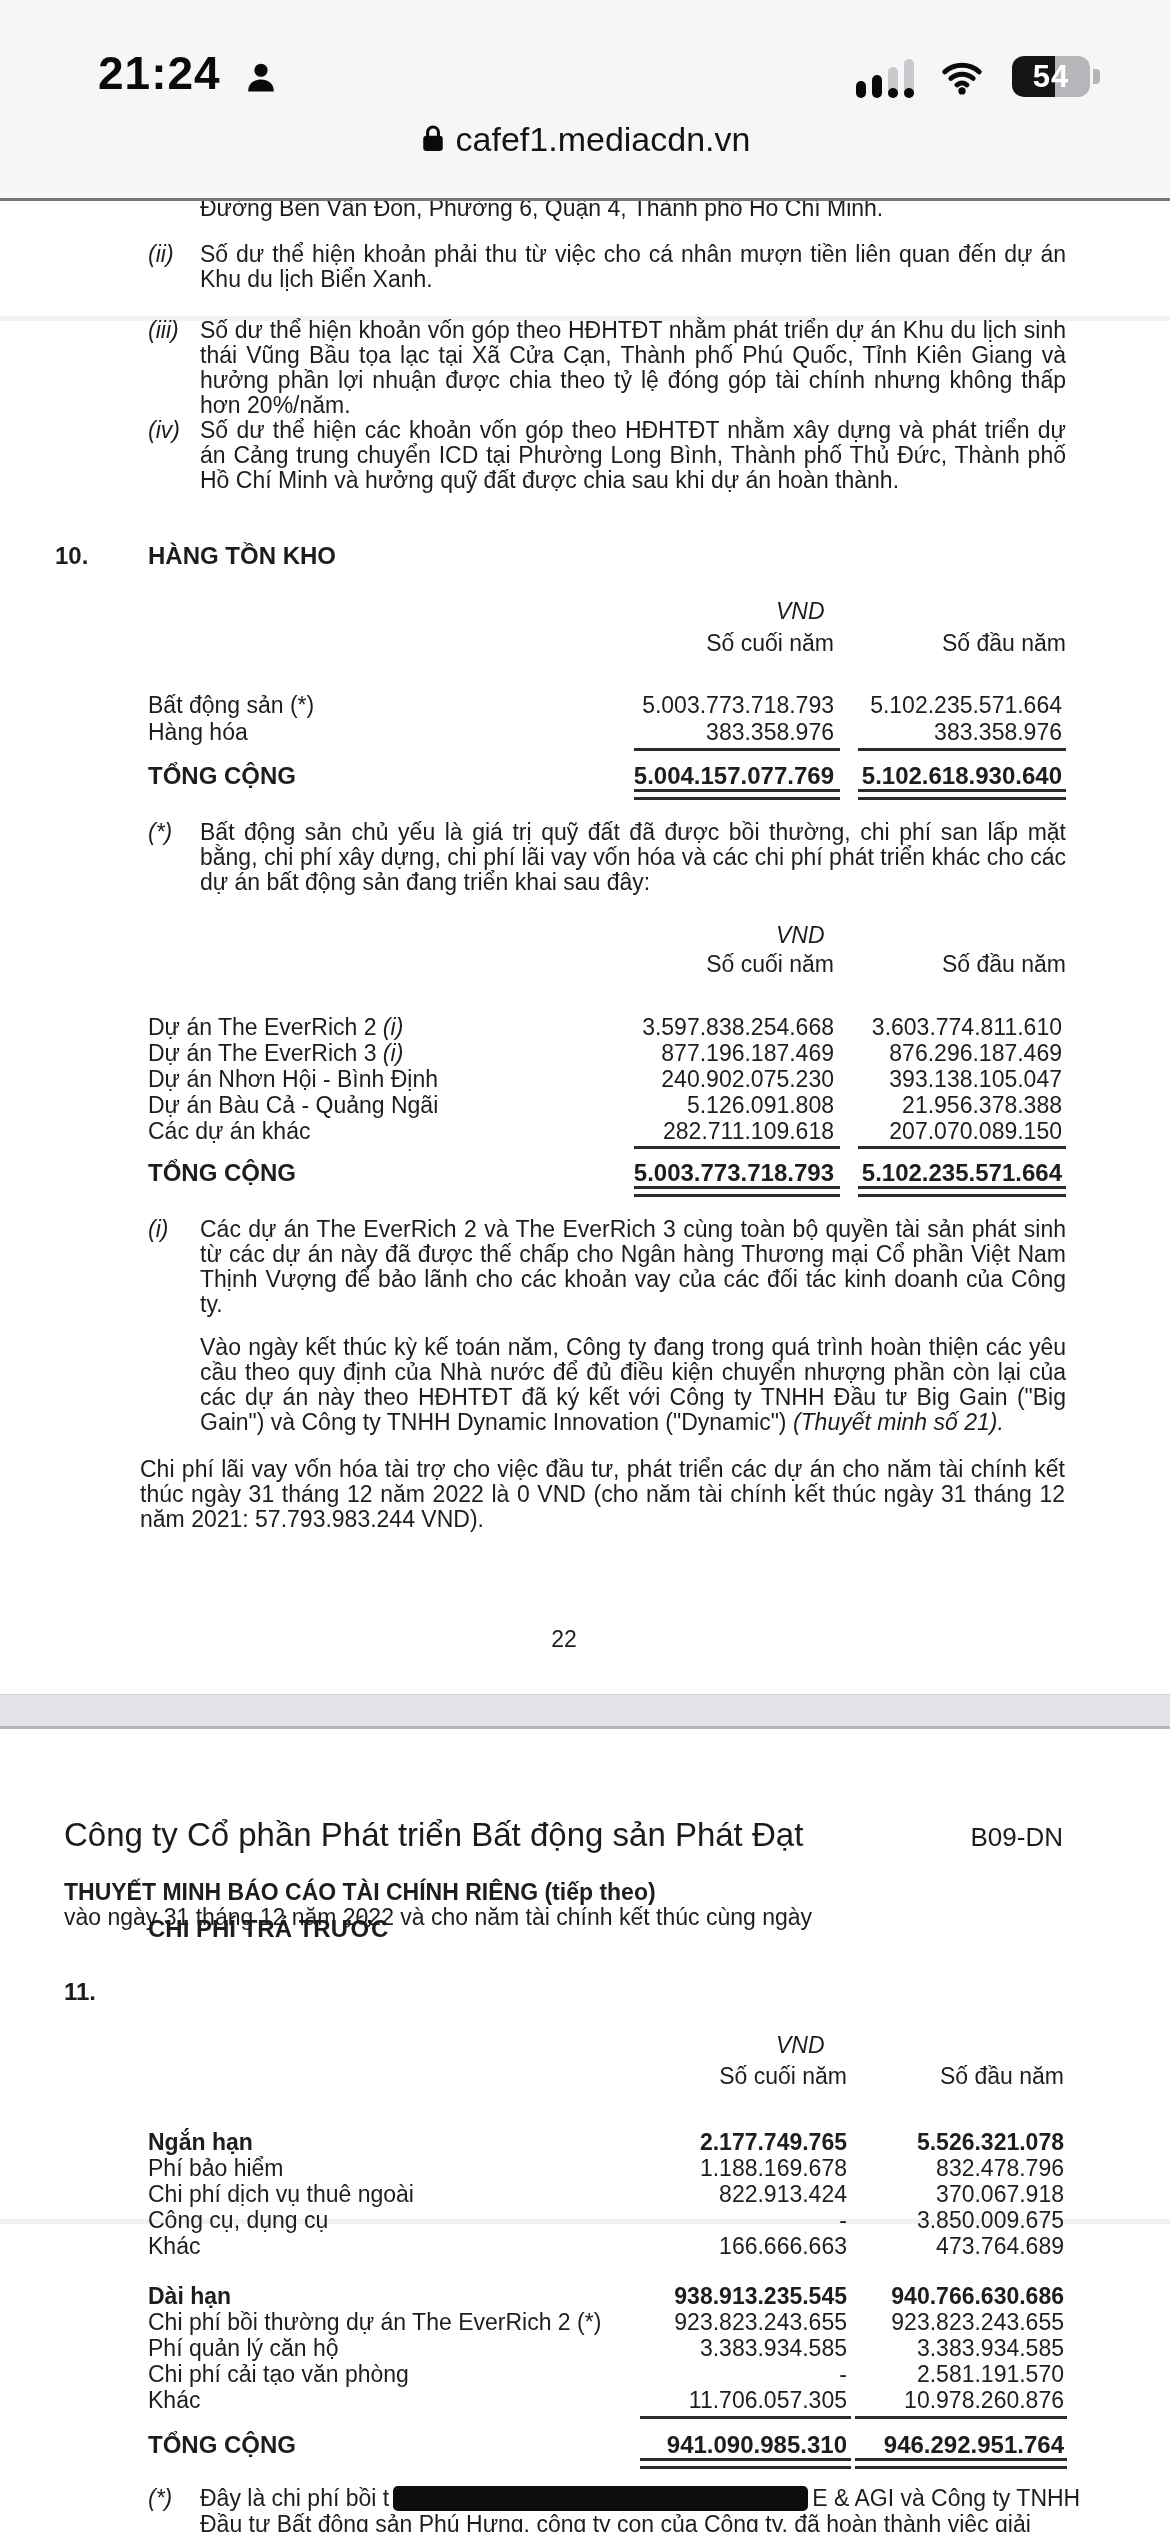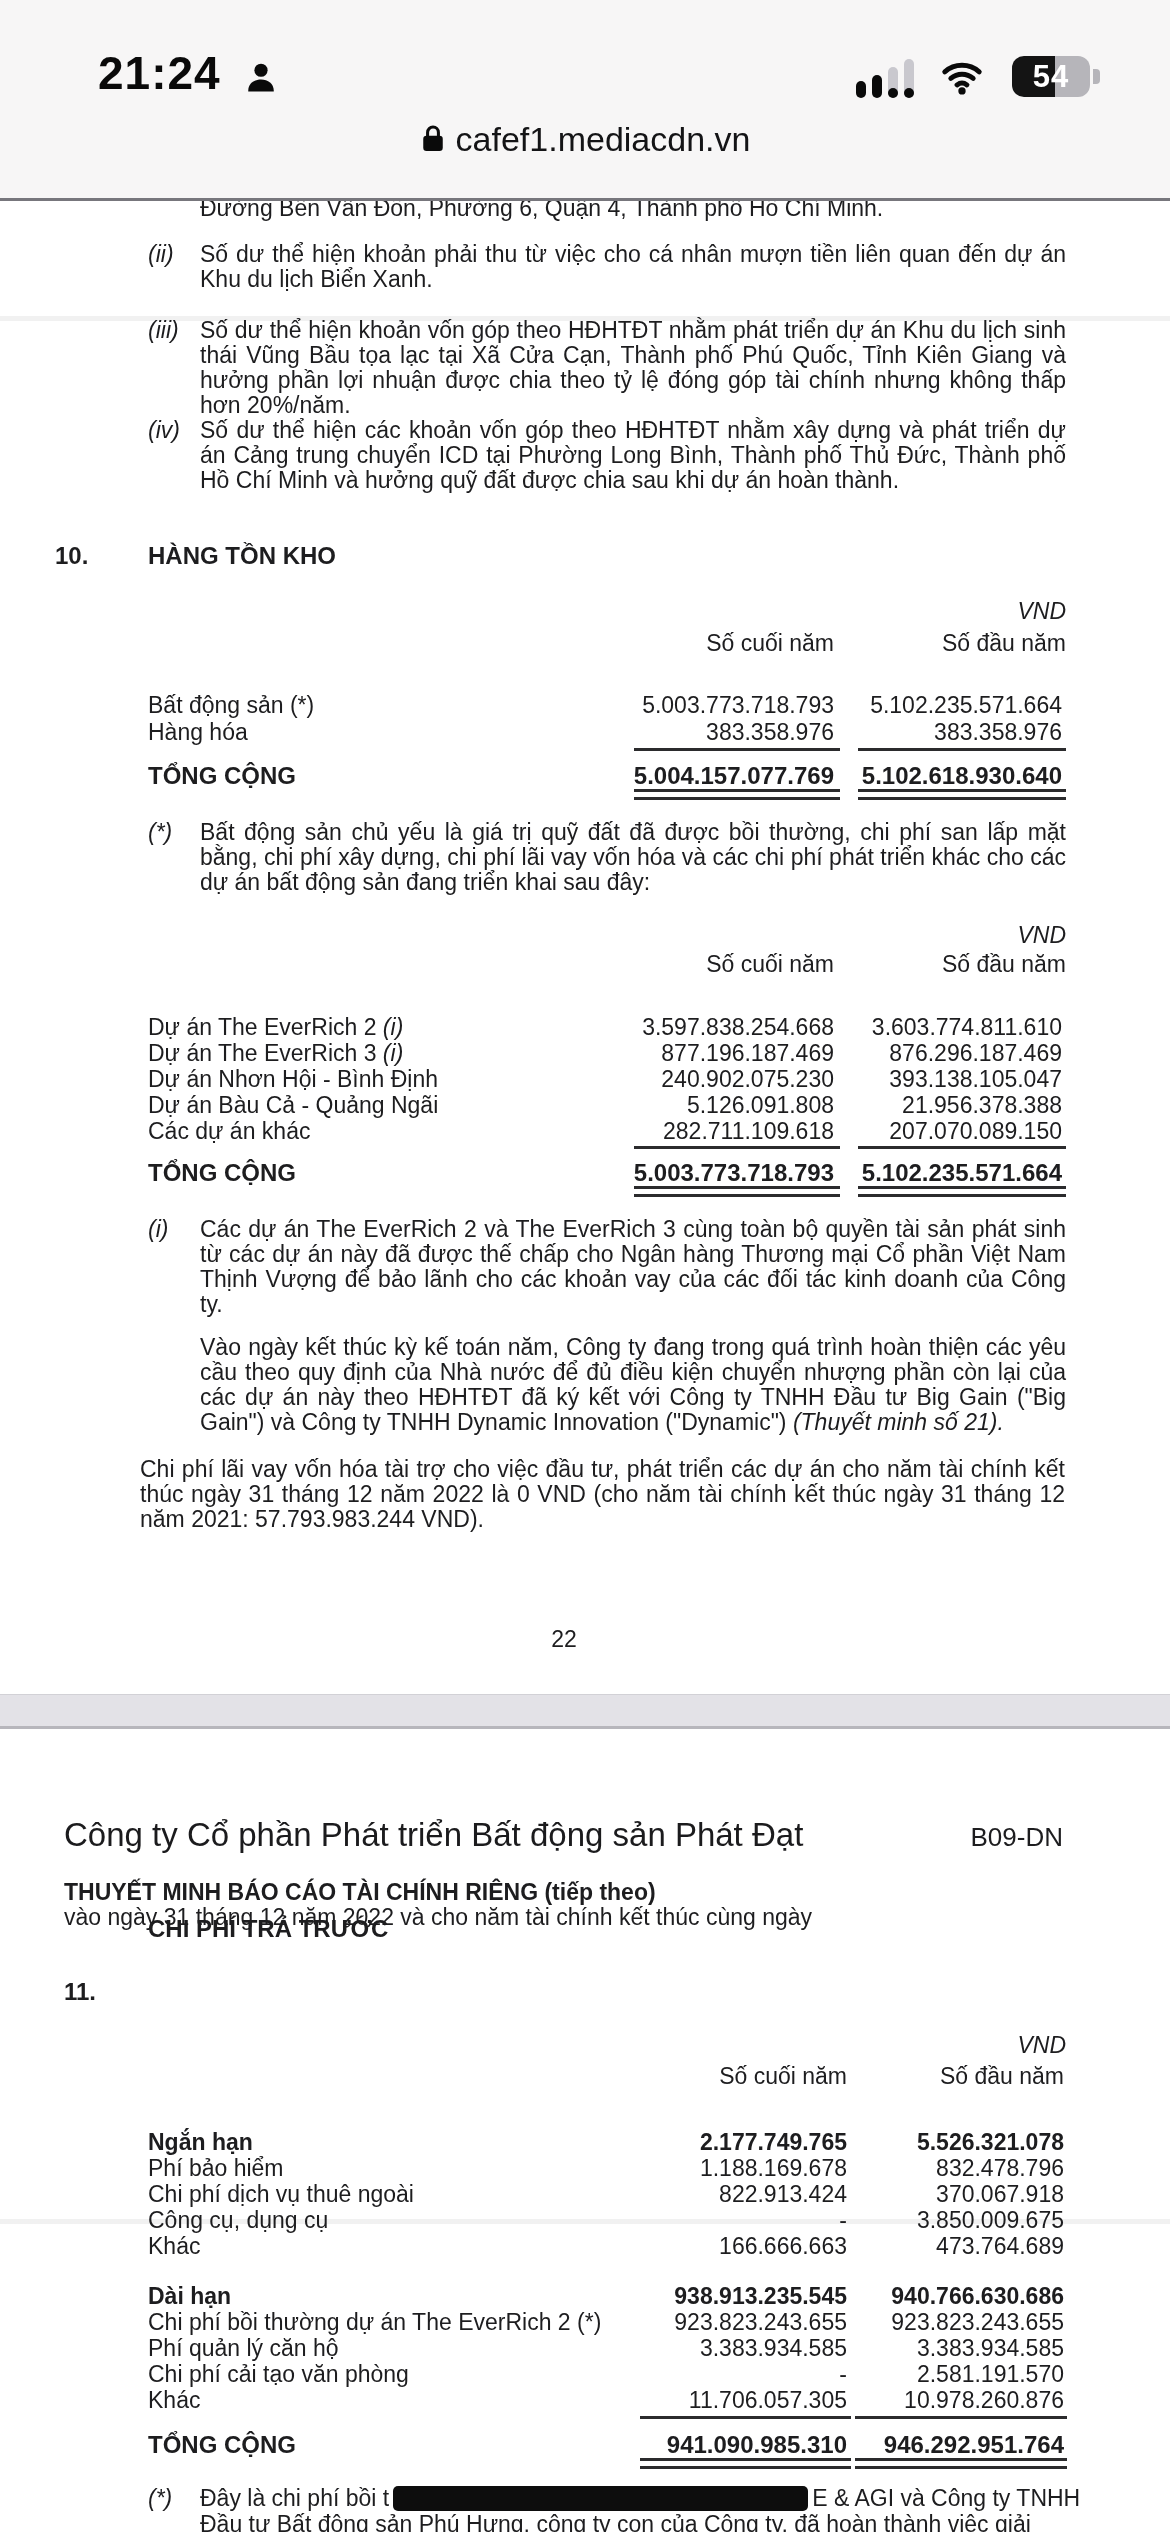--- a/index.html
+++ b/index.html
@@ -23,21 +23,21 @@
           align-items:center;justify-content:center;gap:10px;}
   #urlrow svg{width:26px;height:32px;}
   #url-text{font-size:34px;color:#141416;}
   
   .doc{font-size:23px;line-height:25px;color:#1d1d1f;}
   .just{text-align:justify;}
   .marker{position:absolute;left:148px;width:50px;}
   .indent{position:absolute;left:200px;width:866px;}
   .sec-num{position:absolute;left:55px;font-weight:bold;font-size:24px;}
   .sec-title{position:absolute;left:148px;font-weight:bold;font-size:24px;}
-  .vnd{position:absolute;left:776px;width:290px;text-align:right;font-style:italic;}
+  .vnd{position:absolute;left:776px;width:290px;text-align:left;font-style:italic;}
   .colhead{position:absolute;width:290px;text-align:right;}
   .row{position:absolute;left:0;width:1034px;height:26px;}
   .row .lbl{position:absolute;left:148px;white-space:nowrap;}
   .c1a{position:absolute;left:544px;width:290px;text-align:right;}
   .c2a{position:absolute;left:772px;width:290px;text-align:right;}
   .c1b{position:absolute;left:557px;width:290px;text-align:right;}
   .c2b{position:absolute;left:774px;width:290px;text-align:right;}
   .bold{font-weight:bold;}
   .it{font-style:italic;}
   .hline{position:absolute;height:0;border-top:3px solid #2b2b2d;}

